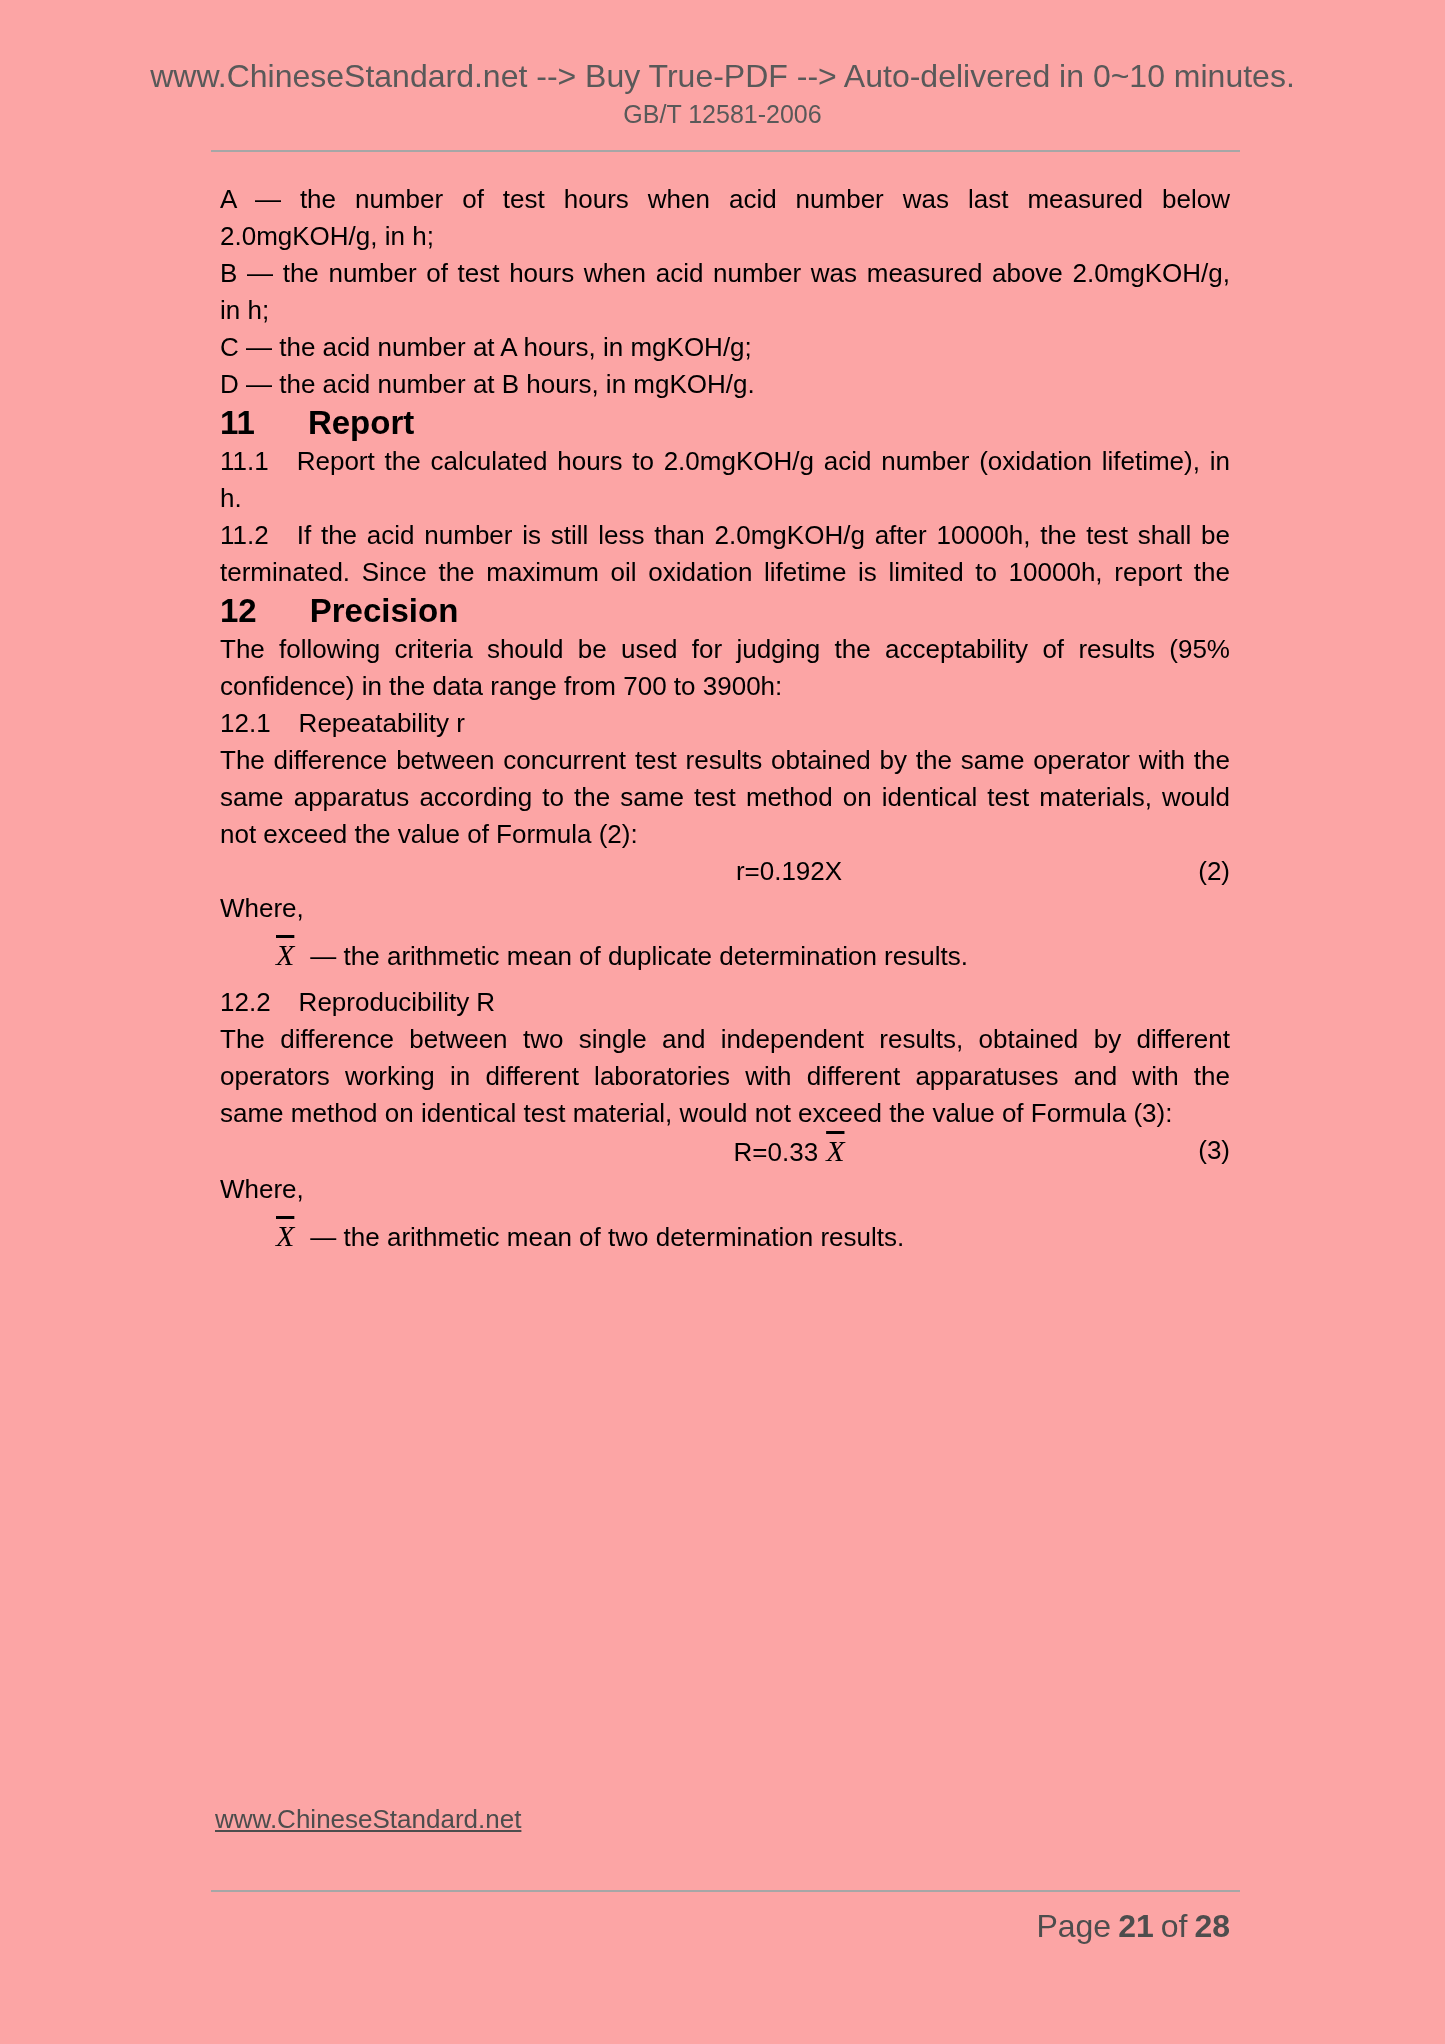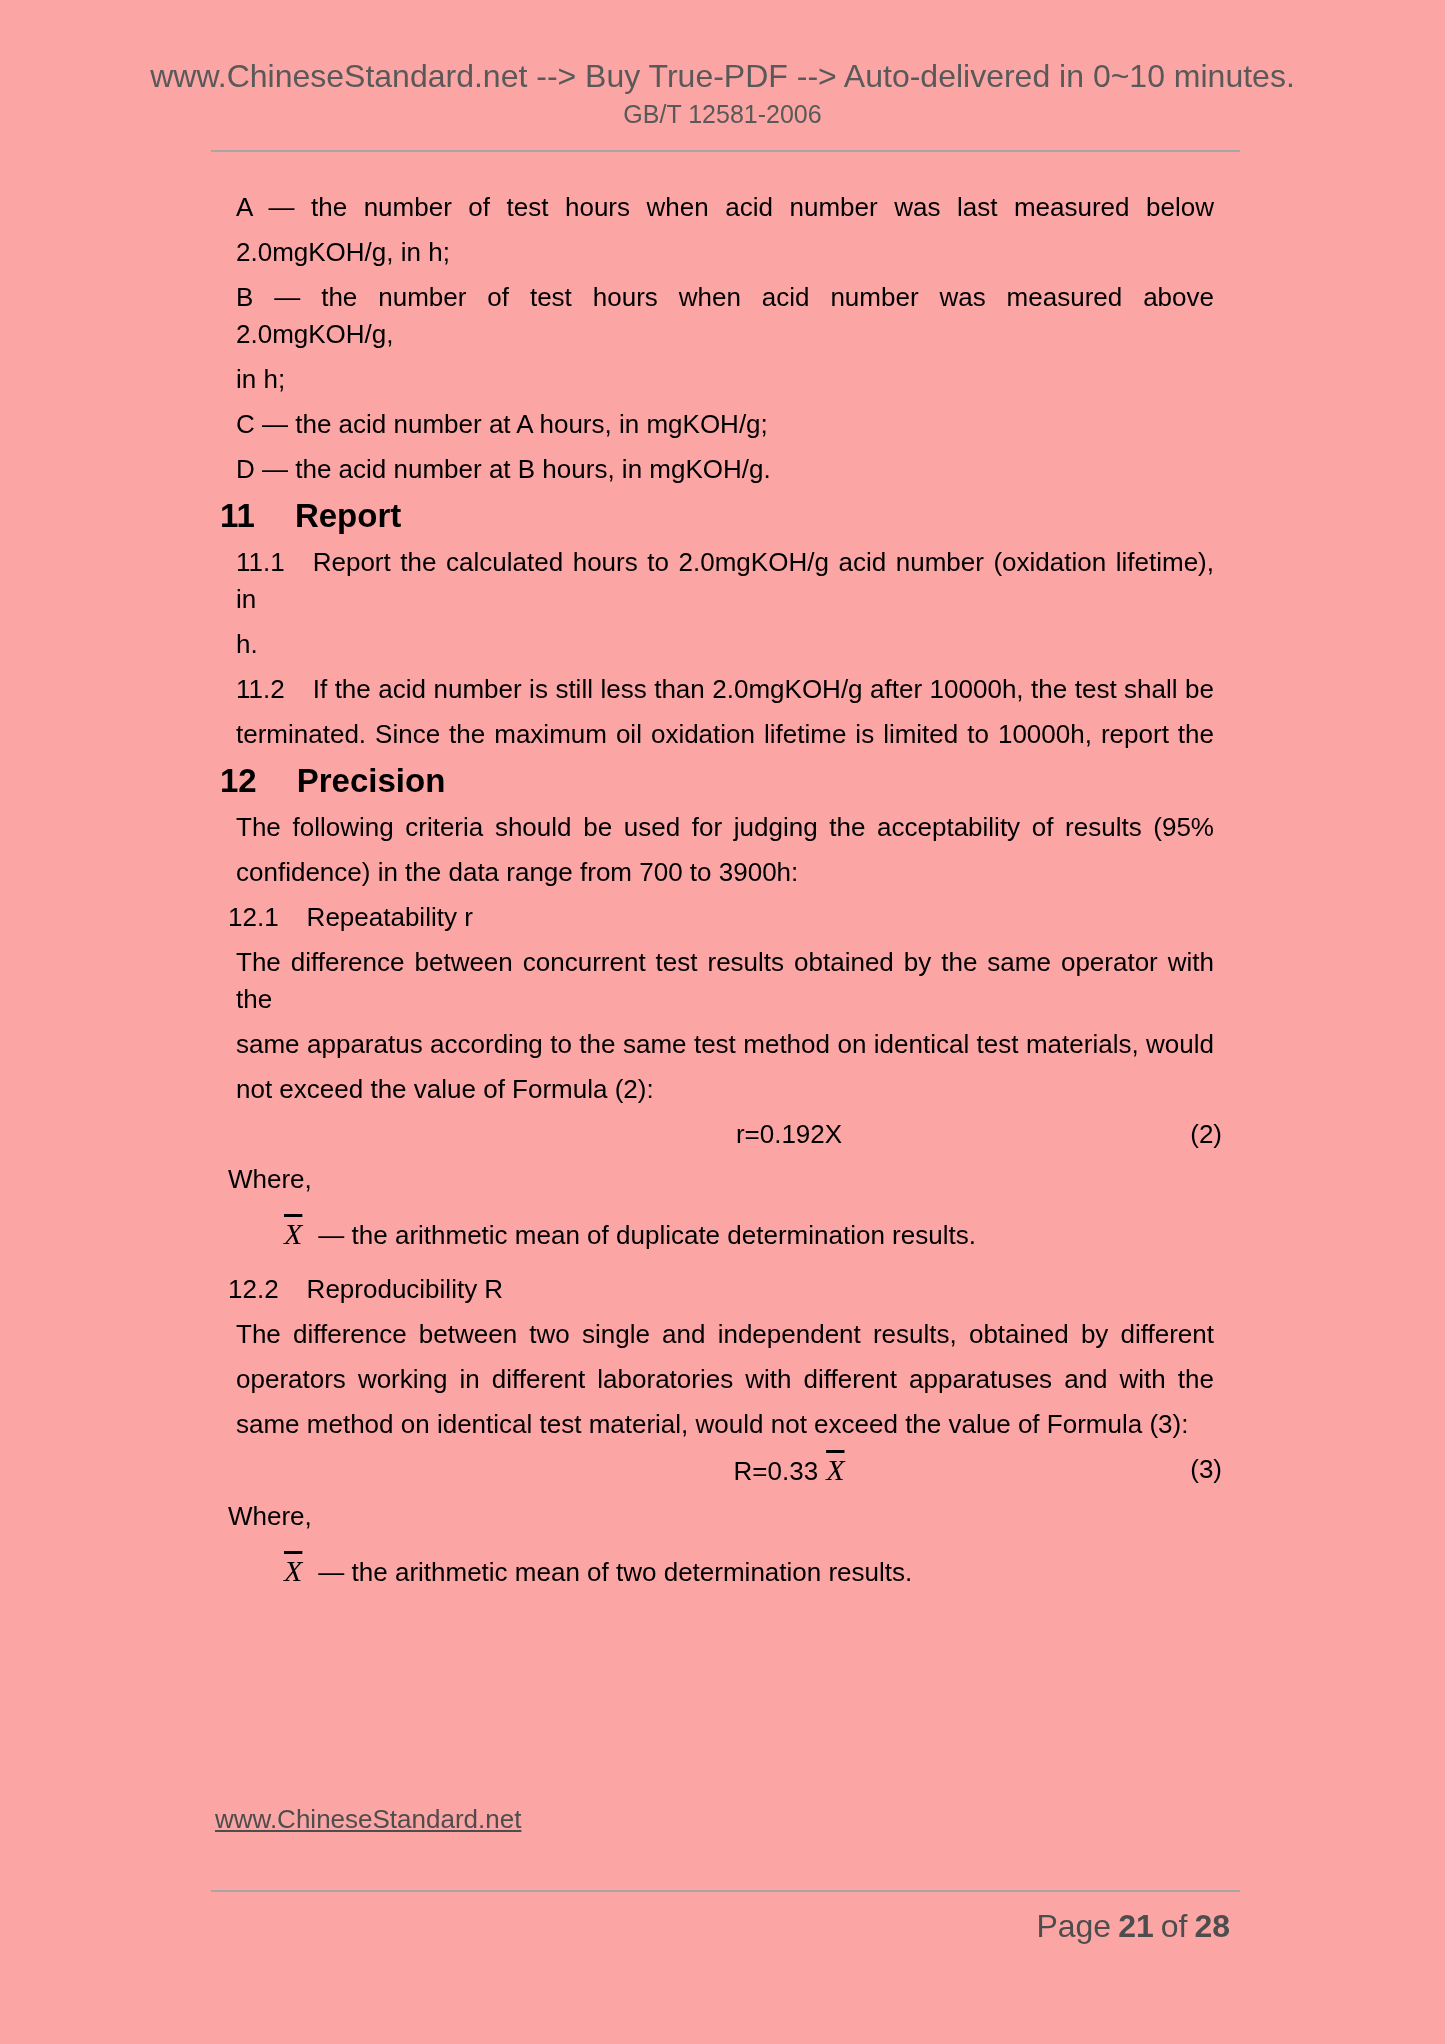--- a/index.html
+++ b/index.html
@@ -46,21 +46,21 @@
 
   
   .content {
     position: absolute;
     top: 181px;
     left: 220px;
     width: 1010px;
     font-size: 26px;
     line-height: 37px;
   }
-  .content div { margin: 8px; }
+  .content div { margin: 0; }
   .jl { text-align: justify; text-align-last: justify; }
   .pnum { font-weight: normal; margin-right: 28px; }
 
   .mt29 { margin-top: 29px; }
   .mt33 { margin-top: 33px; }
   .mt31 { margin-top: 31px; }
   .mt48 { margin-top: 48px; }
   .mt50 { margin-top: 50px; }
   .mt30 { margin-top: 30px; }
   .mt43 { margin-top: 43px; }
@@ -69,21 +69,21 @@
   .mt27 { margin-top: 27px; }
   .mt15 { margin-top: 15px; }
   .mt6  { margin-top: 6px; }
 
   h1.sec {
     font-size: 33px;
     font-weight: bold;
     line-height: 40px;
     margin: 0;
   }
-  h1.sec .h1num { margin-right: 40px; }
+  h1.sec .h1num { margin-right: 53px; }
 
   .formula {
     position: relative;
     text-align: center;
     padding-left: 128px;
     line-height: 37px;
   }
   .formula .eqnum { position: absolute; right: 0; top: 0; }
 
   .xbar {

